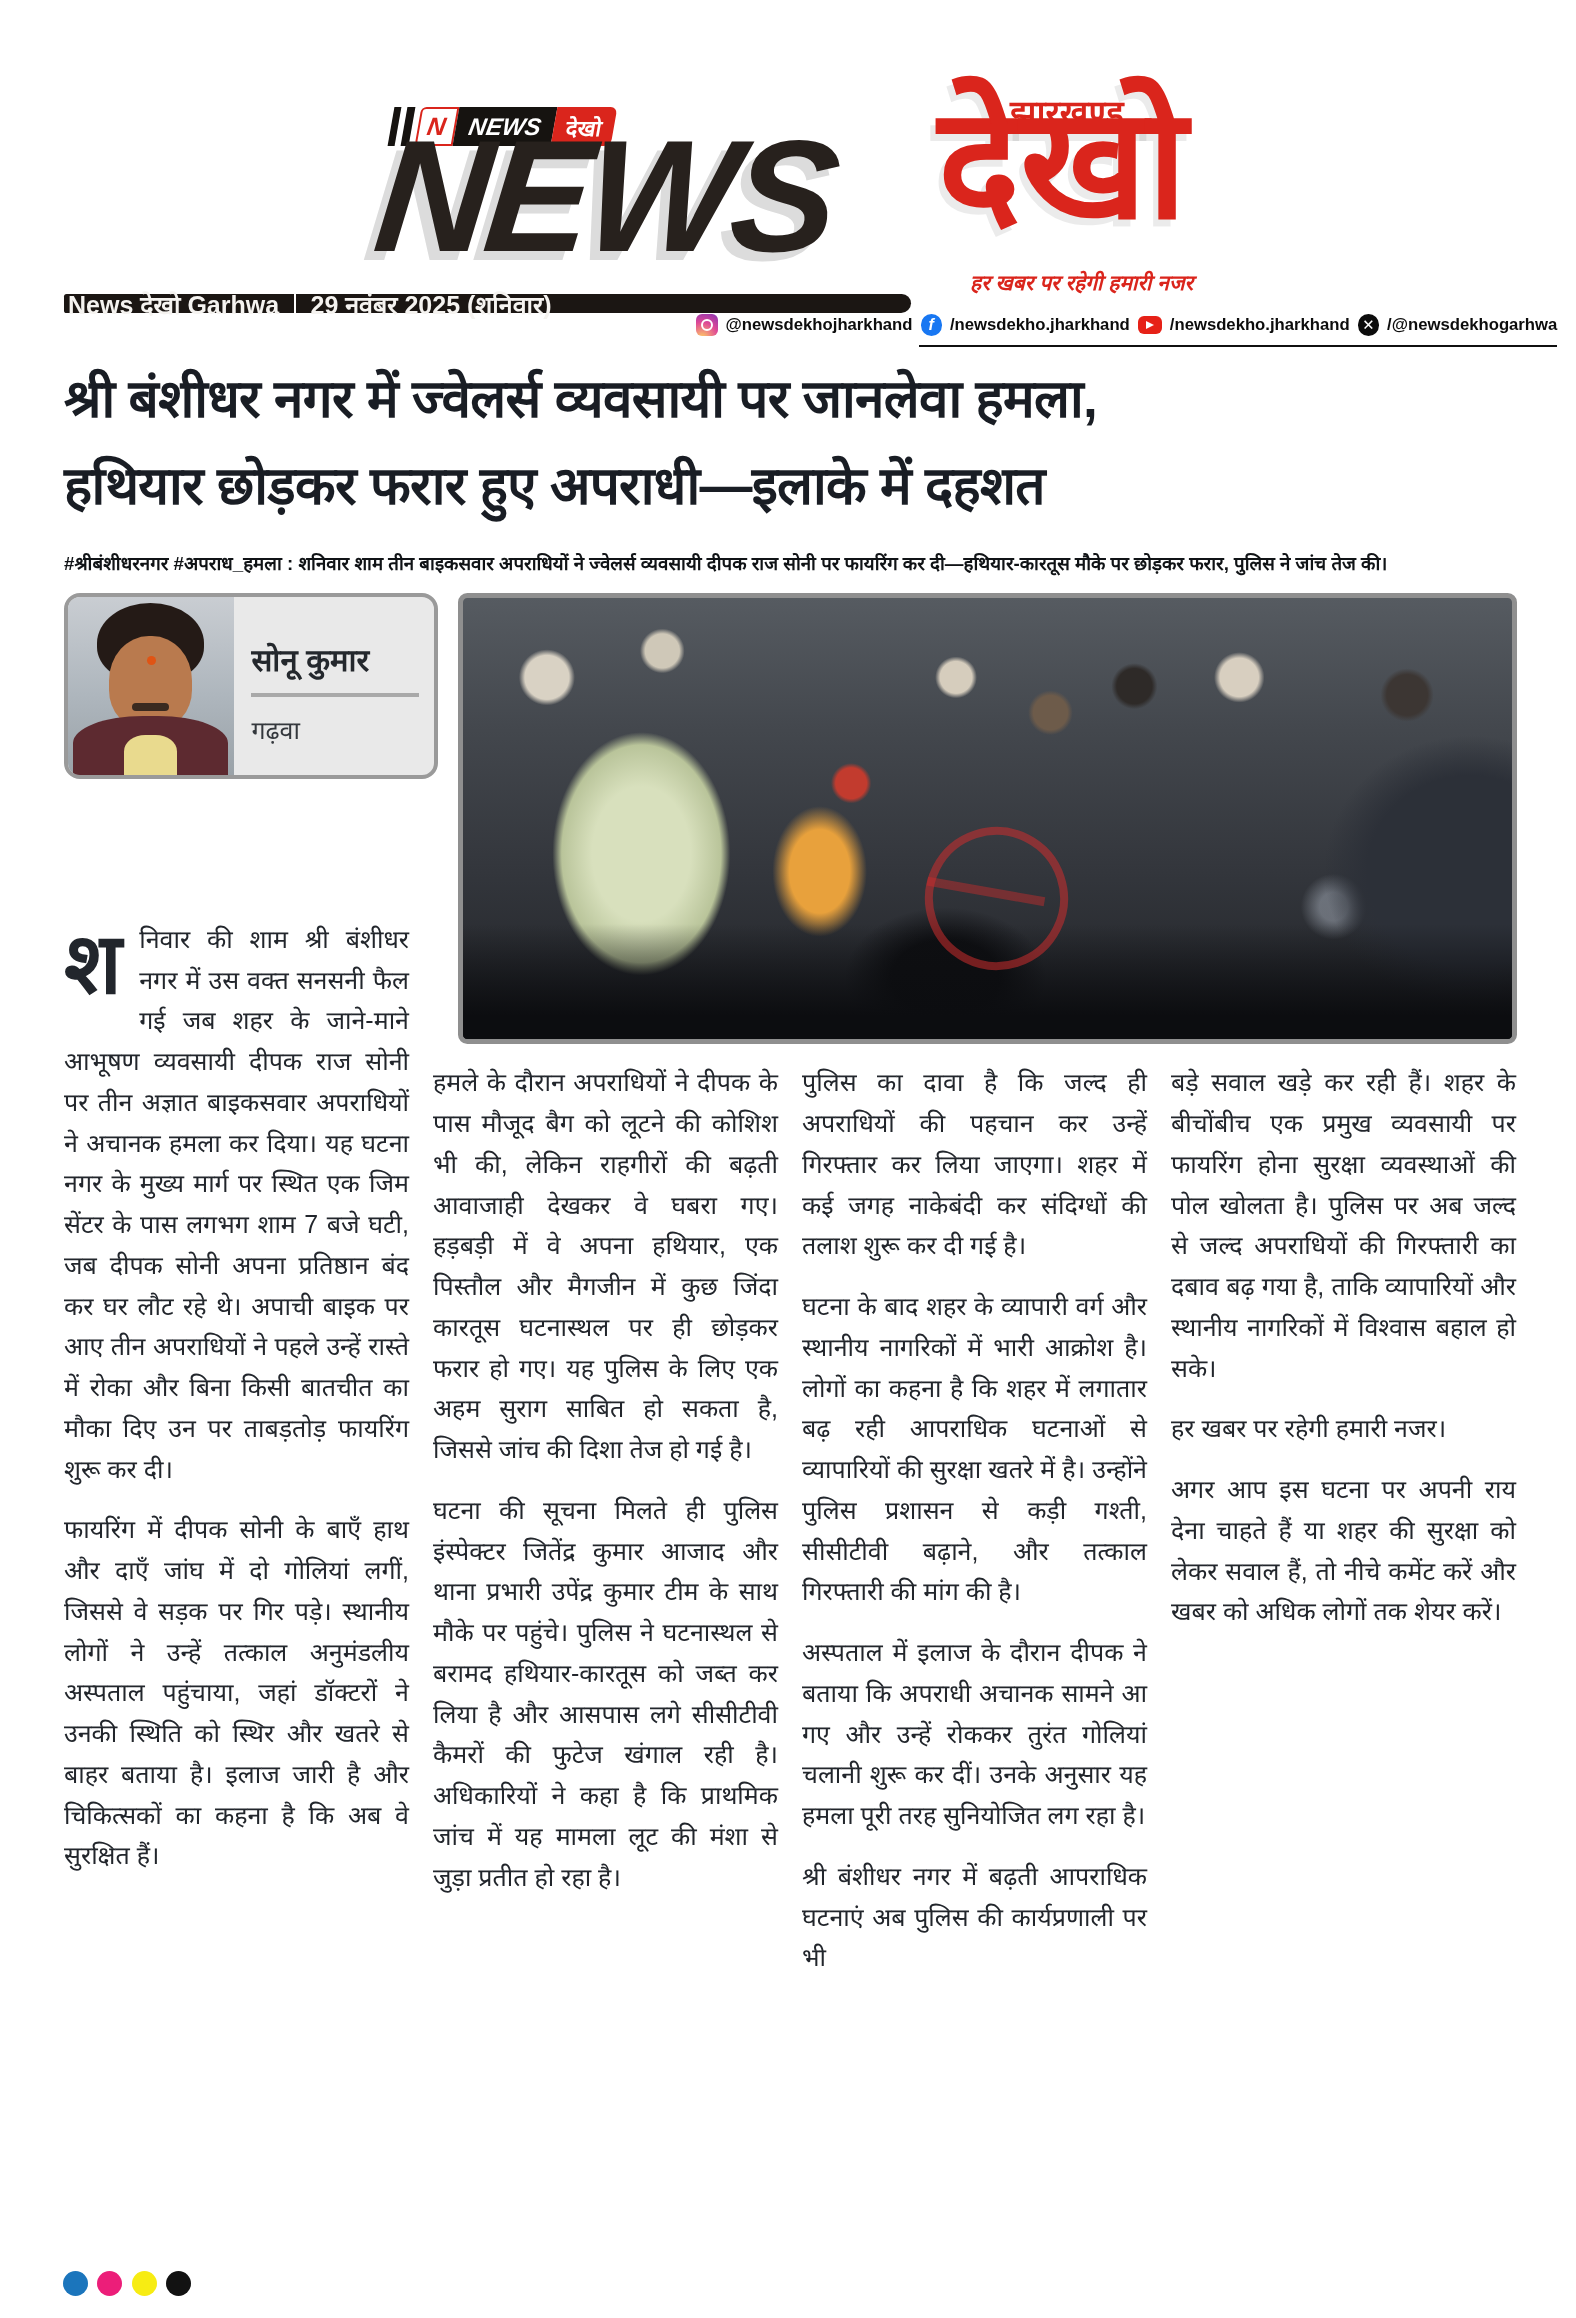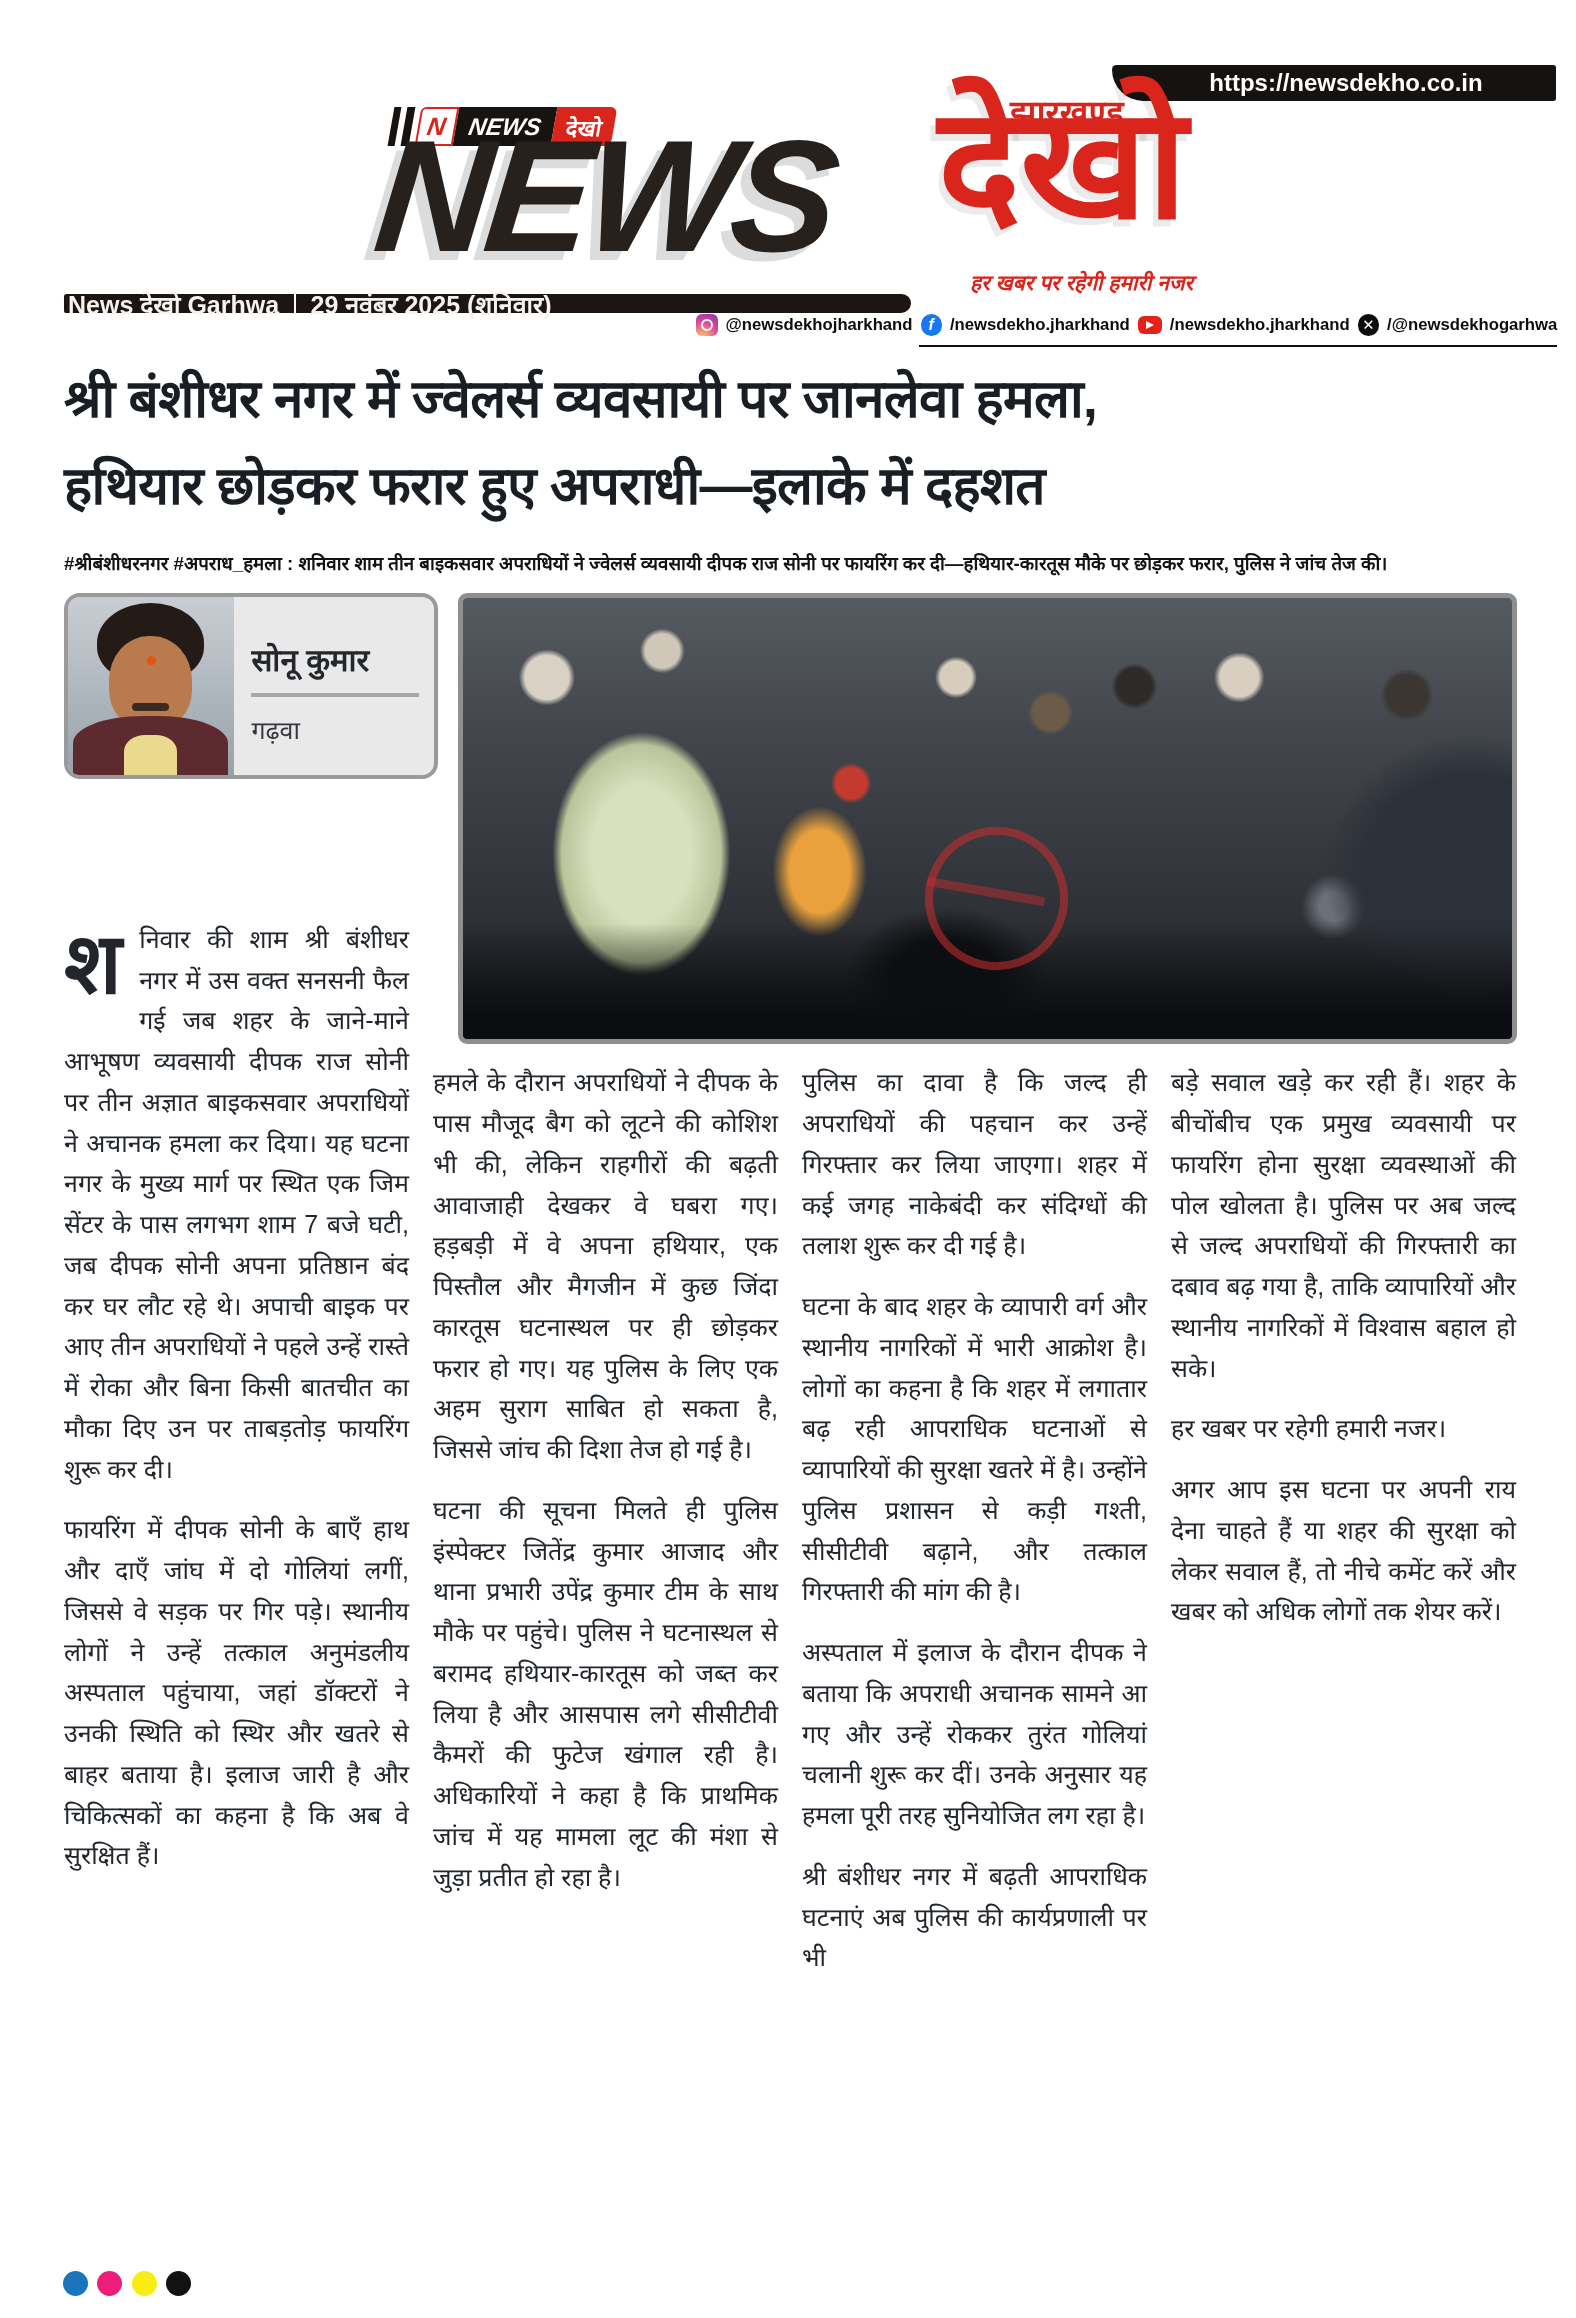--- a/index.html
+++ b/index.html
@@ -107,21 +107,20 @@
 
   
   .print-marks{position:absolute;left:63px;bottom:23px;display:flex;gap:9.3px;}
   .dot{width:25px;height:25px;border-radius:50%;}
 </style>
 </head>
 <body>
 
 <div class="page">
 
-  <div class="url-badge">https://newsdekho.co.in</div>
 
   <div class="logo-wrap">
     <div class="logo-badge">
       <div class="lb-slash"></div>
       <div class="lb-slash"></div>
       <div class="lb-nbox">N</div>
       <div class="lb-news">NEWS</div>
       <div class="lb-dekho">देखो</div>
     </div>
     <div class="logo-news">NEWS</div>

